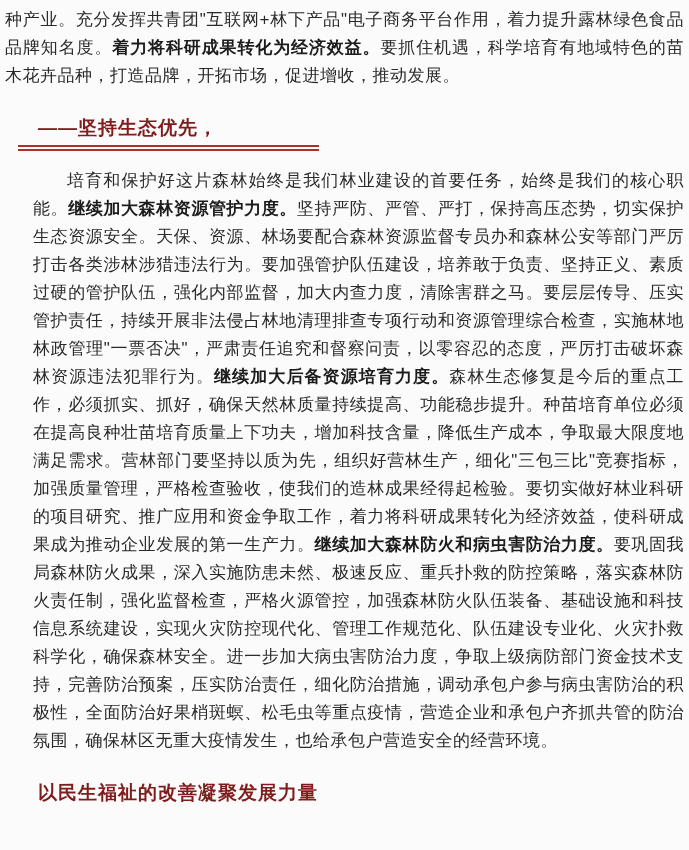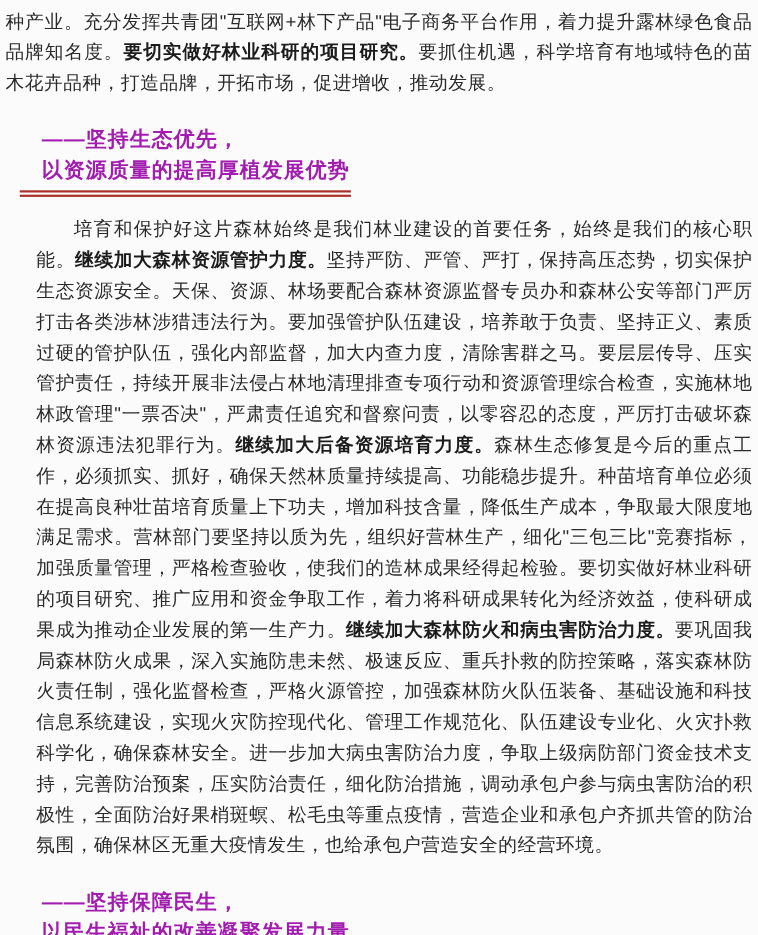--- a/index.html
+++ b/index.html
@@ -29,21 +29,21 @@
   .body-para.indent-first {
     text-indent: 2em;
     margin-left: 28px;
   }
   .body-para .b {
     font-weight: bold;
     color: #1c1c1c;
   }
   .section-heading {
     margin: 24px 0 16px 13px;
-    color: #a21caf;
+    color: #7f1d1d;
     font-weight: bold;
     font-size: 19px;
     line-height: 28px;
     letter-spacing: 1px;
   }
   .heading-line {
     padding-left: 20px;
     white-space: nowrap;
   }
   .heading-underline {
@@ -60,33 +60,31 @@
   .heading-underline .rule-thick {
     height: 2px;
     background: #ac2f28;
   }
 </style>
 </head>
 <body>
 
 <div class="page">
 
-  <p class="body-para"><span>种产业。充分发挥共青团"互联网+林下产品"电子商务平台作用，着力提升露林绿色食品品牌知名度。</span><span class="b">要切实做好林业科研的项目研究。</span><span>要抓住机遇，科学培育有地域特色的苗木花卉品种，打造品牌，开拓市场，促进增收，推动发展。</span></p>
+  <p class="body-para"><span>种产业。充分发挥共青团"互联网+林下产品"电子商务平台作用，着力提升露林绿色食品品牌知名度。</span><span class="b">着力将科研成果转化为经济效益。</span><span>要抓住机遇，科学培育有地域特色的苗木花卉品种，打造品牌，开拓市场，促进增收，推动发展。</span></p>
 
   <div class="section-heading">
     <div class="heading-line">——坚持生态优先，</div>
-    <div class="heading-line">以资源质量的提高厚植发展优势</div>
     <div class="heading-underline">
       <div class="rule-thin"></div>
       <div class="rule-gap"></div>
       <div class="rule-thick"></div>
     </div>
   </div>
 
   <p class="body-para indent-first"><span>培育和保护好这片森林始终是我们林业建设的首要任务，始终是我们的核心职能。</span><span class="b">继续加大森林资源管护力度。</span><span>坚持严防、严管、严打，保持高压态势，切实保护生态资源安全。天保、资源、林场要配合森林资源监督专员办和森林公安等部门严厉打击各类涉林涉猎违法行为。要加强管护队伍建设，培养敢于负责、坚持正义、素质过硬的管护队伍，强化内部监督，加大内查力度，清除害群之马。要层层传导、压实管护责任，持续开展非法侵占林地清理排查专项行动和资源管理综合检查，实施林地林政管理"一票否决"，严肃责任追究和督察问责，以零容忍的态度，严厉打击破坏森林资源违法犯罪行为。</span><span class="b">继续加大后备资源培育力度。</span><span>森林生态修复是今后的重点工作，必须抓实、抓好，确保天然林质量持续提高、功能稳步提升。种苗培育单位必须在提高良种壮苗培育质量上下功夫，增加科技含量，降低生产成本，争取最大限度地满足需求。营林部门要坚持以质为先，组织好营林生产，细化"三包三比"竞赛指标，加强质量管理，严格检查验收，使我们的造林成果经得起检验。要切实做好林业科研的项目研究、推广应用和资金争取工作，着力将科研成果转化为经济效益，使科研成果成为推动企业发展的第一生产力。</span><span class="b">继续加大森林防火和病虫害防治力度。</span><span>要巩固我局森林防火成果，深入实施防患未然、极速反应、重兵扑救的防控策略，落实森林防火责任制，强化监督检查，严格火源管控，加强森林防火队伍装备、基础设施和科技信息系统建设，实现火灾防控现代化、管理工作规范化、队伍建设专业化、火灾扑救科学化，确保森林安全。进一步加大病虫害防治力度，争取上级病防部门资金技术支持，完善防治预案，压实防治责任，细化防治措施，调动承包户参与病虫害防治的积极性，全面防治好果梢斑螟、松毛虫等重点疫情，营造企业和承包户齐抓共管的防治氛围，确保林区无重大疫情发生，也给承包户营造安全的经营环境。</span></p>
 
   <div class="section-heading">
-    <div class="heading-line">——坚持保障民生，</div>
     <div class="heading-line">以民生福祉的改善凝聚发展力量</div>
 
   </div>
 
 </div>
 
 </body></html>

